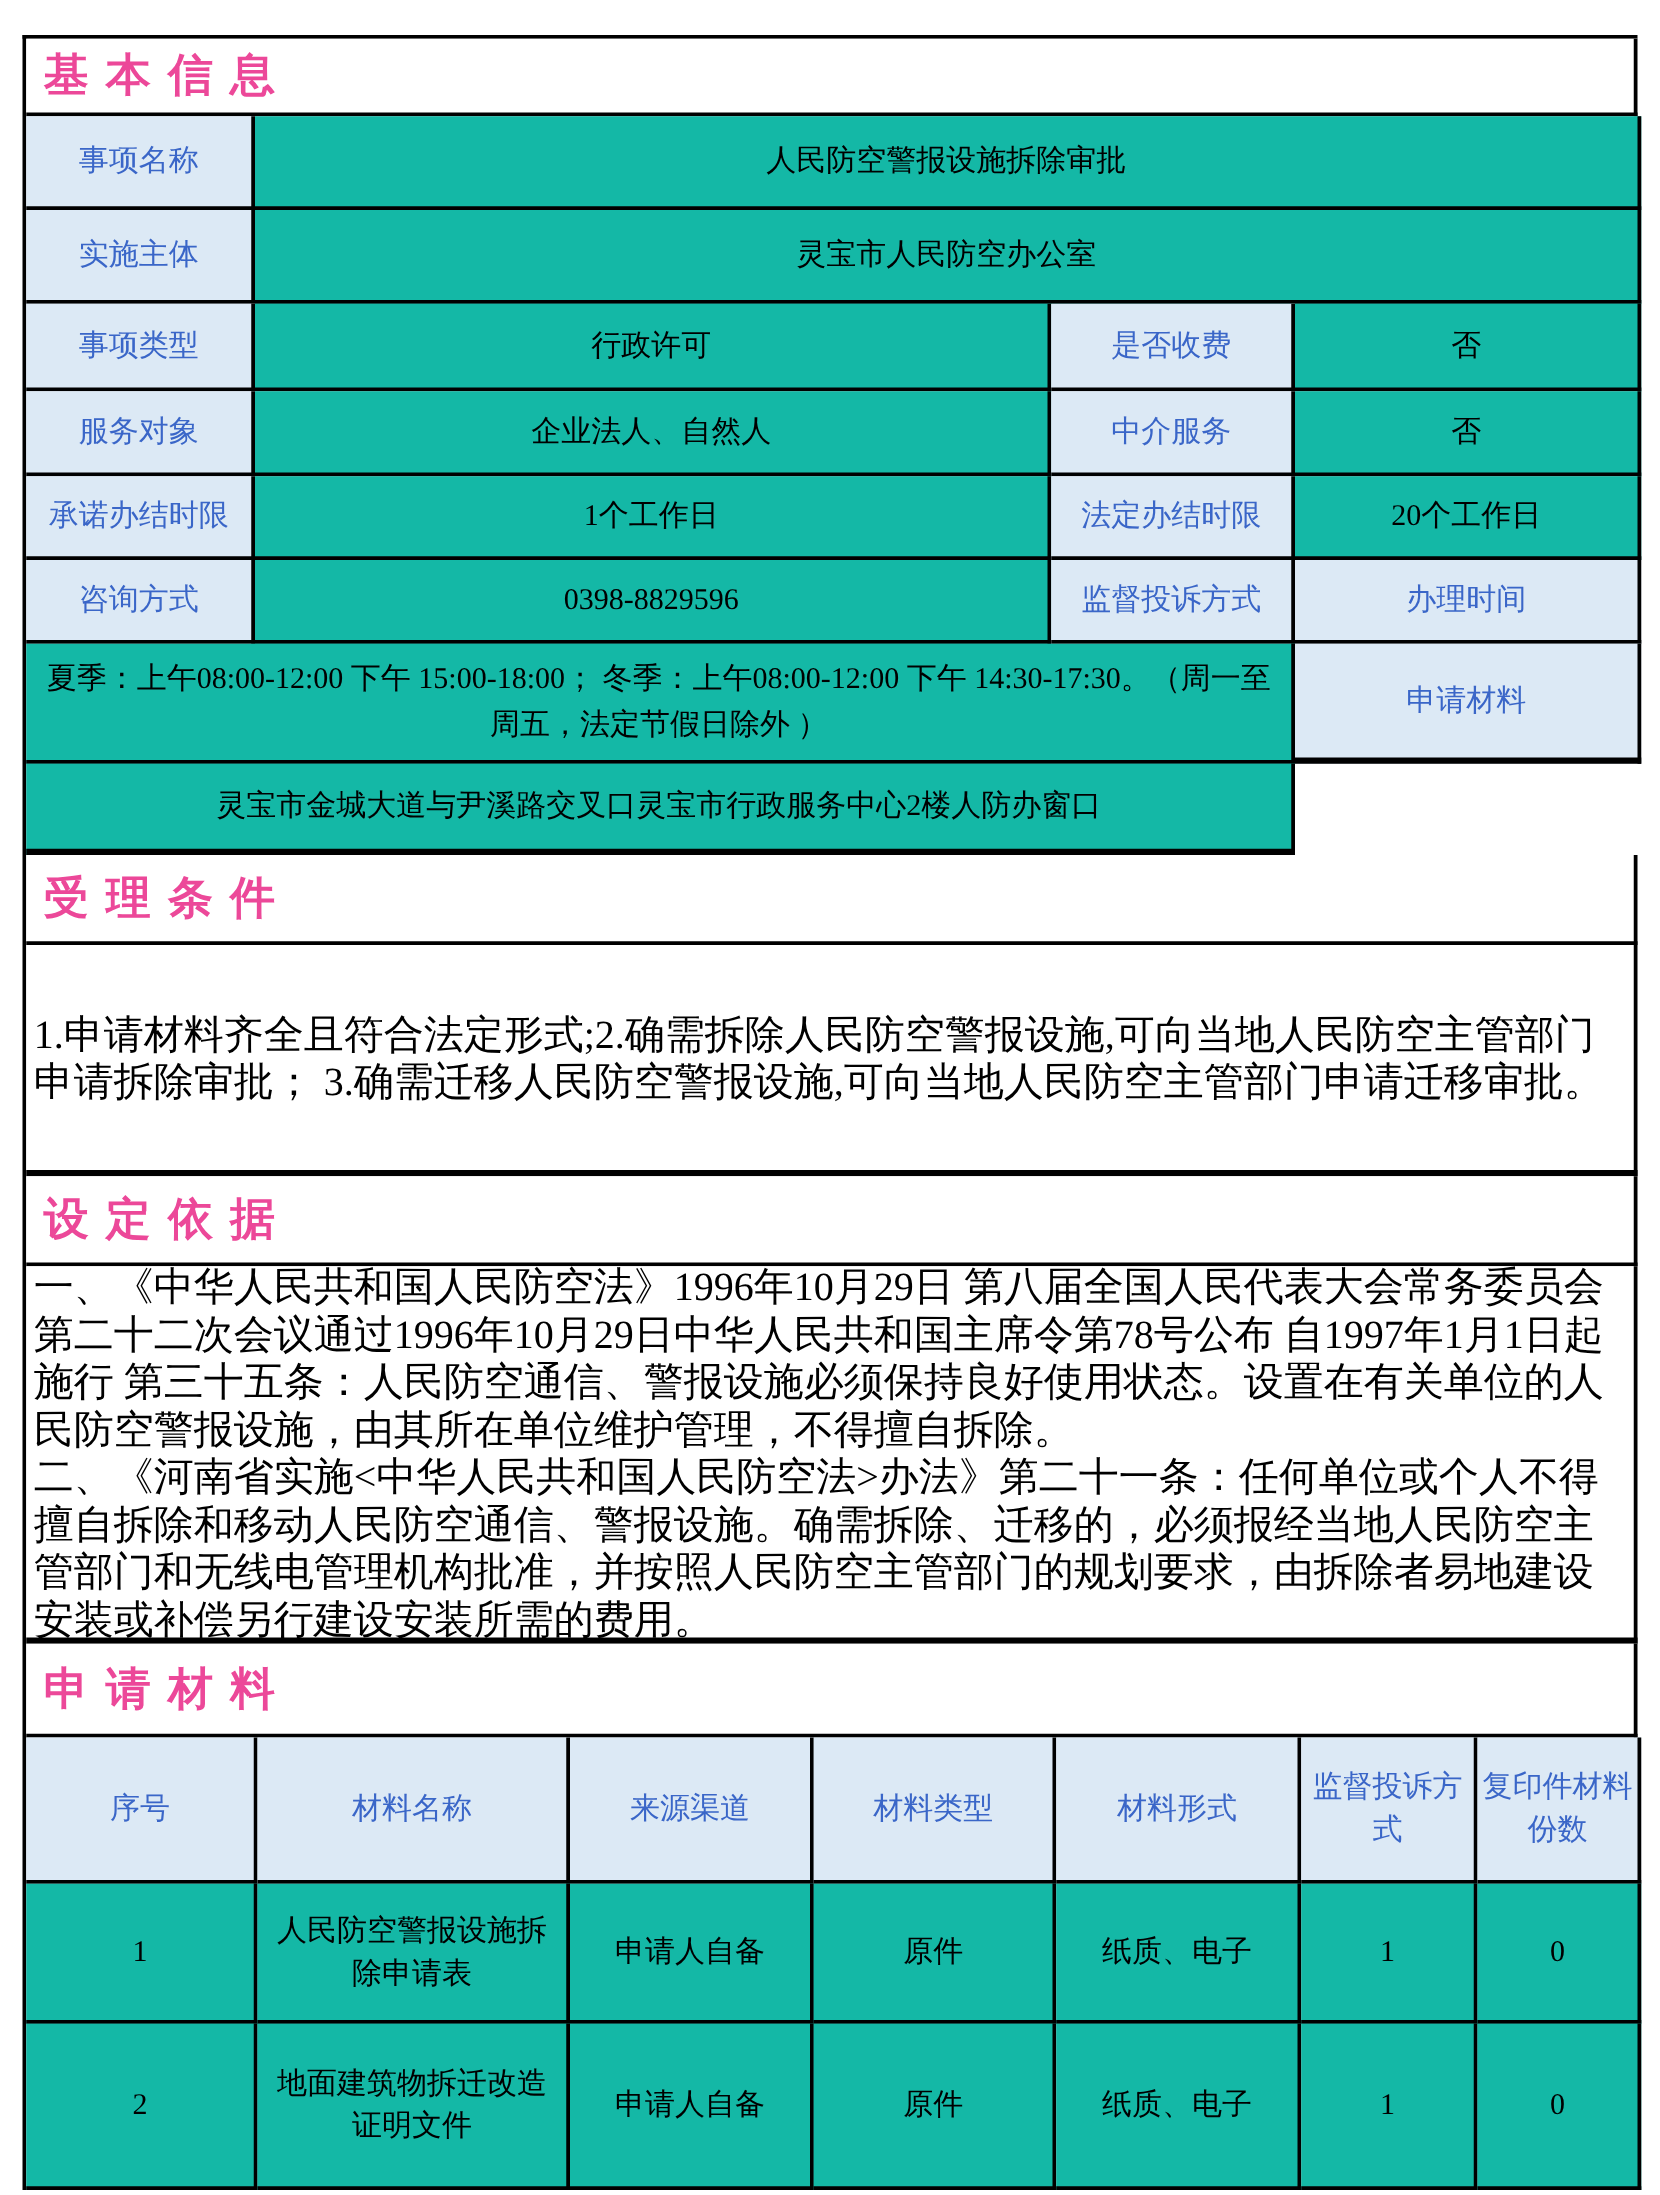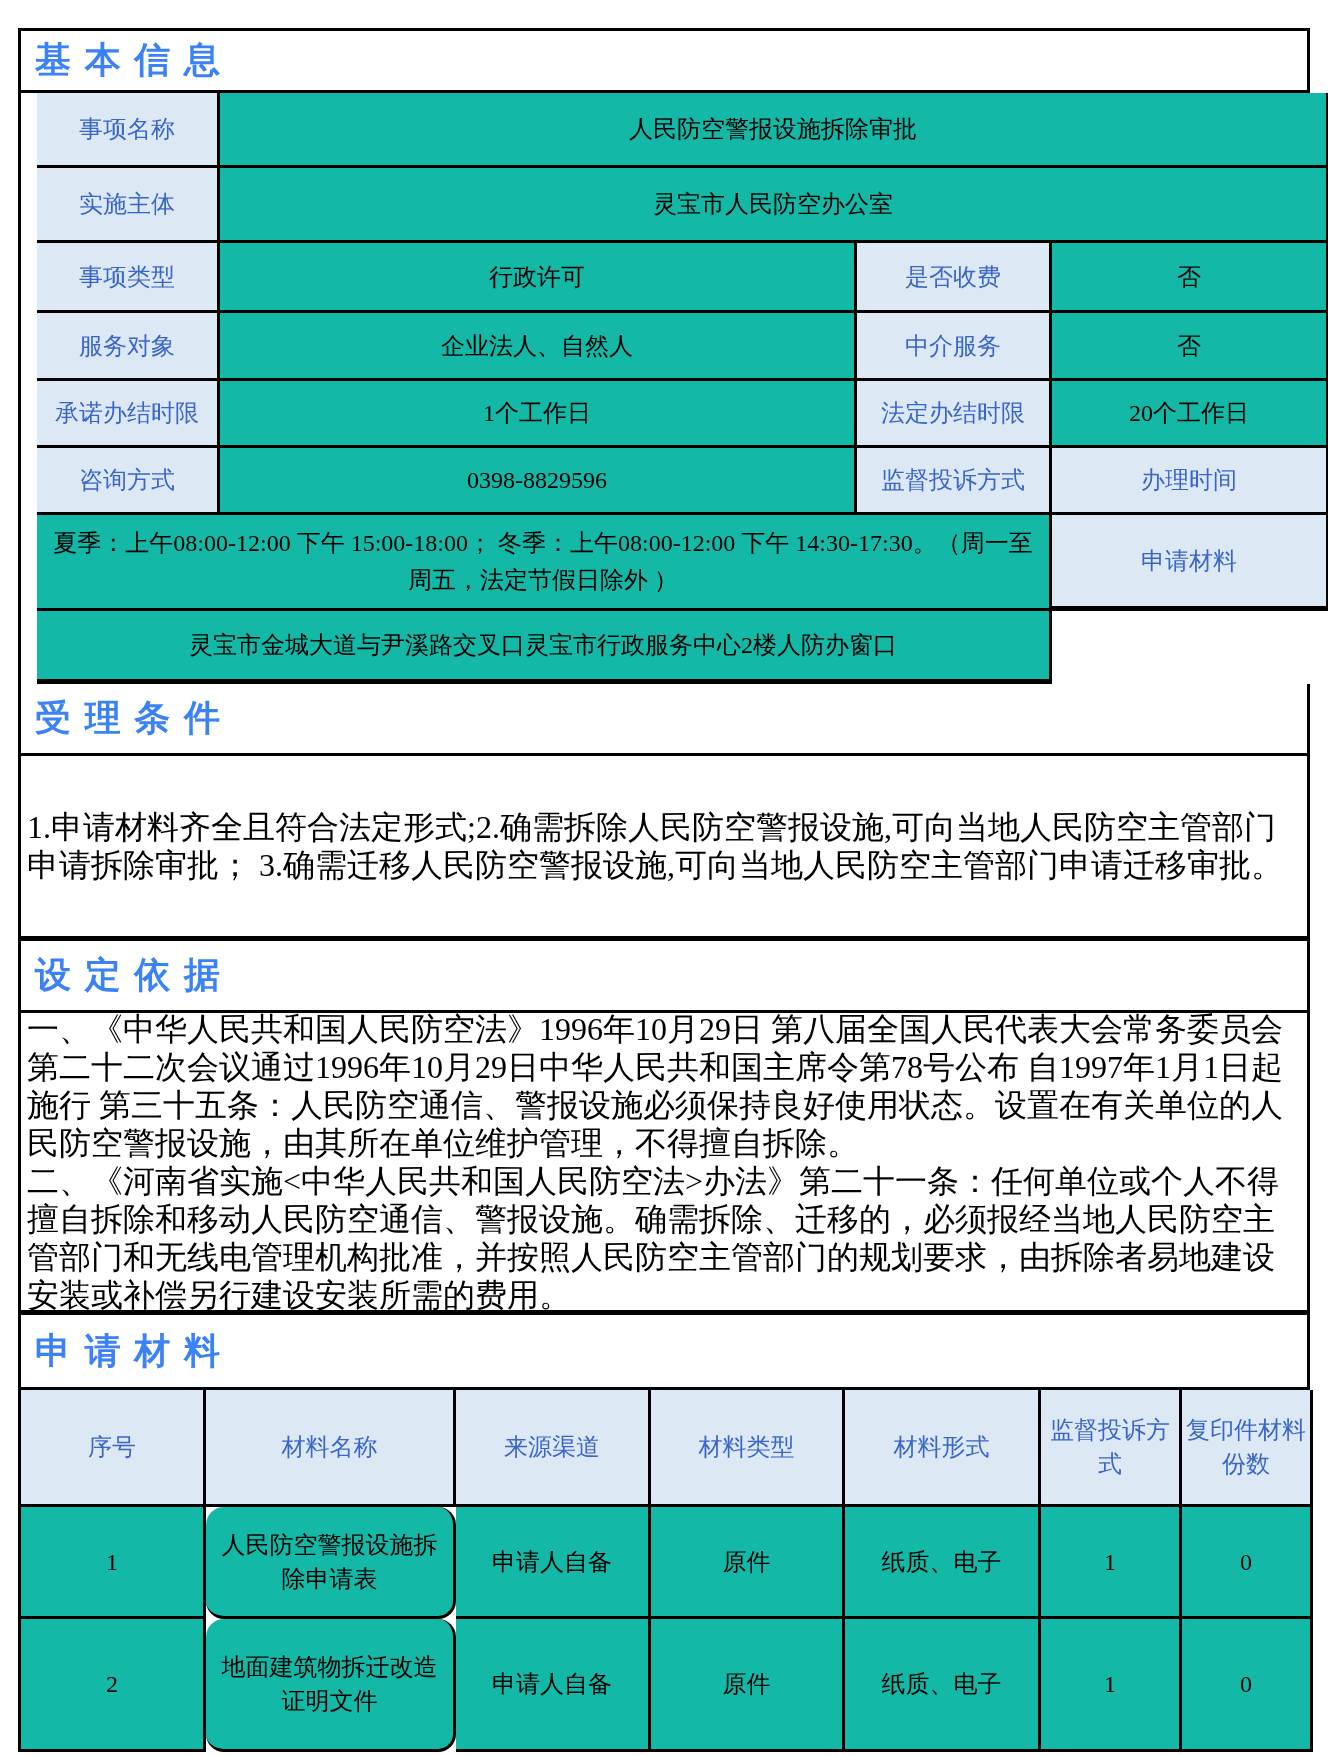--- a/index.html
+++ b/index.html
@@ -17,53 +17,52 @@
   }
   
   .band {
     display: flex; align-items: center;
     padding-left: 14px;
     border-right: 3px solid #000; border-bottom: 3px solid #000;
     background: #fff;
   }
   .band span {
     font-family: Liberation Serif, serif;
-    font-weight: bold; font-size: 36px; color: #3b82f6;
+    font-weight: bold; font-size: 36px; color: #ec4899;
     letter-spacing: 0.38em;
   }
   .band.h62 { height: 62px; }
   .band.h72 { height: 72px; }
   .band.h75 { height: 75px; }
   
   .grid { display: grid; width: 100%; }
   .info-grid {
     grid-template-columns: 183px 637px 195px 277px;
     grid-template-rows: 75px 75px 70px 68px 67px 67px 96px 73px;
-    padding-left: 16px;
   }
   .mat-grid {
     grid-template-columns: 185px 250px 195px 194px 196px 141px 131px;
     grid-template-rows: 117px 112px 133px;
   }
   .cell {
     border-right: 3px solid #000; border-bottom: 3px solid #000;
     display: flex; align-items: center; justify-content: center;
     text-align: center;
     font-size: 24px; line-height: 34px;
     padding: 0 8px;
     background: #14b8a6;
   }
   .lbl {
     background: #DCE9F5; color: #3A66C8;
     padding: 0 4px;
   }
   .span3 { grid-column: span 3; }
   .thick-b { border-bottom-width: 5px; }
   .hours { line-height: 37px; padding: 0 10px; }
-  .name-cell { padding: 0 14px; border-radius: 18px; }
+  .name-cell { padding: 0 14px; }
   
   .content-box {
     border-right: 3px solid #000; border-bottom: 5px solid #000;
     display: flex; align-items: center;
     background: #fff;
   }
   .acceptance-box { height: 185px; padding: 0 10px 0 6px; }
   .basis-box { height: 302px; padding: 0 8px 0 6px; align-items: center; }
   .para {
     font-size: 32px; line-height: 38px; text-align: left;

